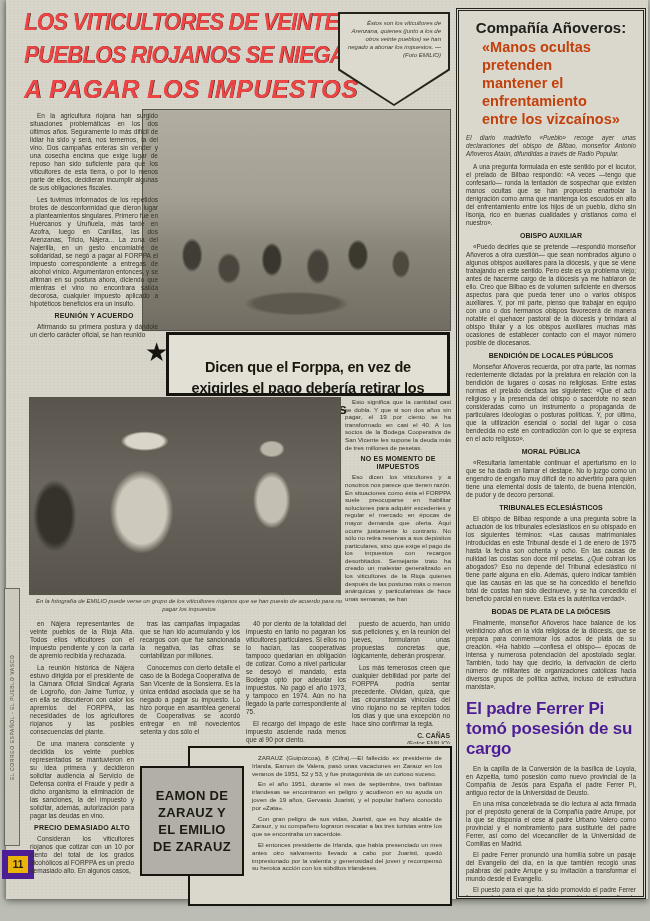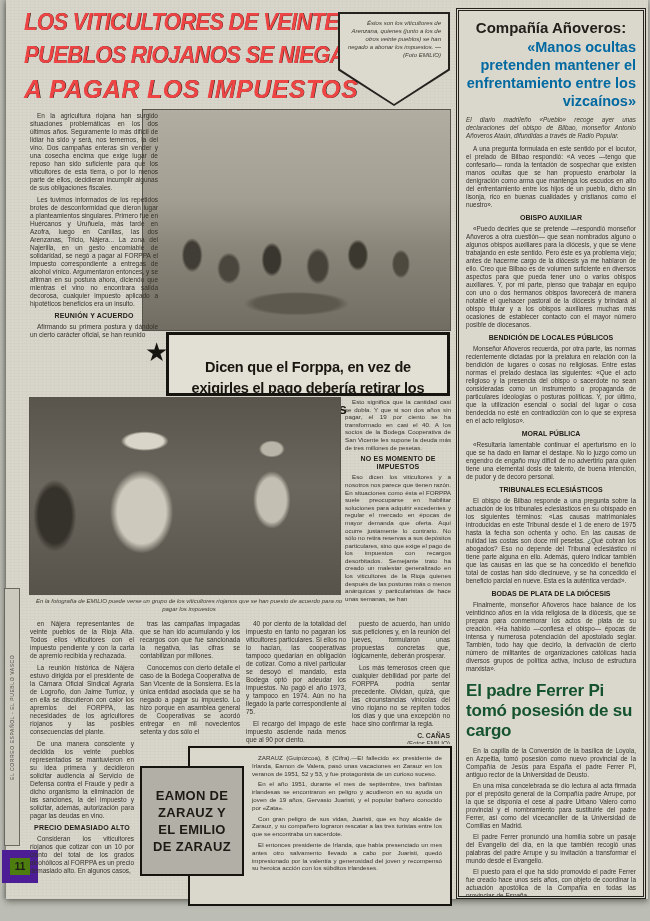--- a/index.html
+++ b/index.html
@@ -20,21 +20,21 @@
   }
   .vstrip{
     position:absolute;left:4px;top:588px;width:14px;height:256px;
     border:1px solid #6a675f;background:#ccc9bf;
     writing-mode:vertical-rl;transform:rotate(180deg);
     font-size:5px;letter-spacing:.6px;color:#4a4840;
     display:flex;align-items:center;justify-content:center;overflow:hidden;
   }
   .pagenum{
     position:absolute;left:2px;top:850px;width:20px;height:17px;
-    border:8px solid #4c1d95;background:#4d7c0f;
+    border:6px solid #4c1d95;background:#eab308;
     font-weight:bold;font-size:10px;display:flex;align-items:center;justify-content:center;
     color:#1c1b17;
     text-align:right;
   }
   .headline{position:absolute;left:24px;top:6px;width:430px;color:#ef4444;}
   .headline .hl{
     font-style:italic;font-weight:900;letter-spacing:-.8px;
     transform:scaleX(.96);transform-origin:left top;white-space:nowrap;
     text-shadow:.4px 0 0 #191813;
   }
@@ -100,26 +100,26 @@
     letter-spacing:.2px;color:#23221a;
   }
   .byline{font-weight:bold;text-align:right;font-size:6.8px;margin-top:3px;}
   .credit{text-align:right;font-size:6.3px;}
   .rcol{
     position:absolute;left:456px;top:8px;width:190px;height:891px;
     border:3px double #23221d;background:#dad7cd;box-sizing:border-box;
     padding:8px 7px;overflow:hidden;
   }
   .rcol .kicker{font-weight:bold;font-size:15px;text-align:center;color:#21201a;margin:0 0 2px;}
-  .rcol .bigtitle{font-weight:bold;font-size:14.5px;line-height:18px;text-align:right;color:#0369a1;margin:0 0 6px;}
+  .rcol .bigtitle{font-weight:bold;font-size:14.5px;line-height:18px;text-align:left;color:#c2410c;margin:0 16px 6px;}
   .rcol .lede{font-style:italic;font-size:6.3px;line-height:8px;text-align:justify;margin:0 0 5px;color:#3a382f;}
   .rtext{font-size:6.4px;line-height:8px;text-align:justify;color:#33312a;}
   .rtext p{margin:0 0 3px;text-indent:7px;}
   .rhead{font-weight:bold;font-size:7px;text-align:center;margin:5px 0 3px;color:#23221a;}
-  .ferrer-title{font-weight:bold;font-size:17px;line-height:20px;color:#14532d;margin:8px 0 6px;letter-spacing:-.2px;}
+  .ferrer-title{font-weight:bold;font-size:17px;line-height:20px;color:#4c1d95;margin:8px 0 6px;letter-spacing:-.2px;}
   .valera{
     position:absolute;left:140px;top:766px;width:104px;height:110px;
     background:#b2afa6;border:2.5px solid #15140f;box-sizing:border-box;
     display:flex;flex-direction:column;align-items:center;justify-content:center;
     z-index:3;
   }
   .valera div{font-weight:bold;font-size:13px;line-height:17px;color:#1b1a14;letter-spacing:.3px;}
   .zarauz{
     position:absolute;left:188px;top:746px;width:264px;height:160px;
     border:2.5px solid #15140f;background:#dad7cd;box-sizing:border-box;

